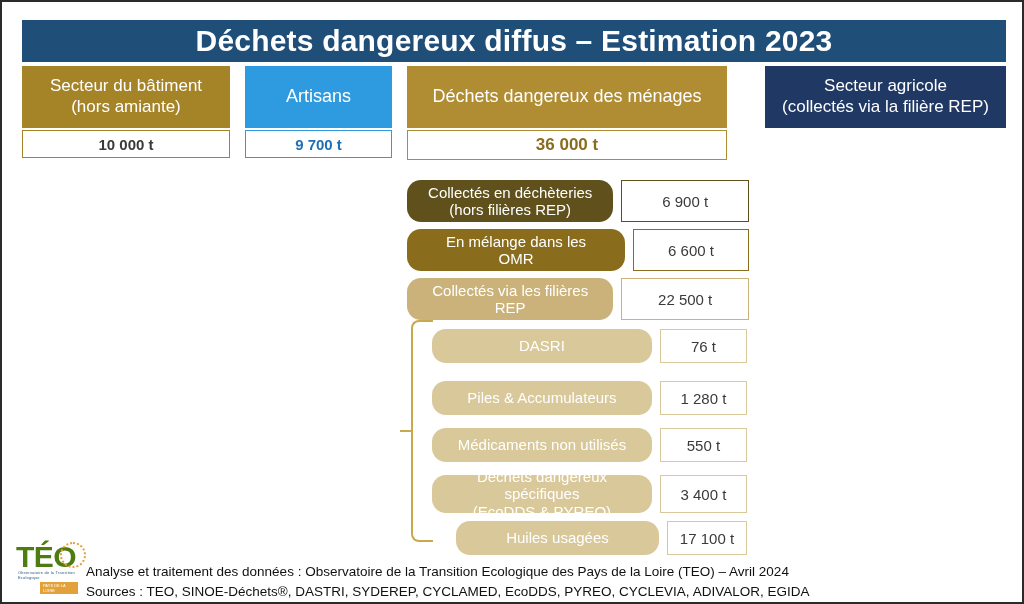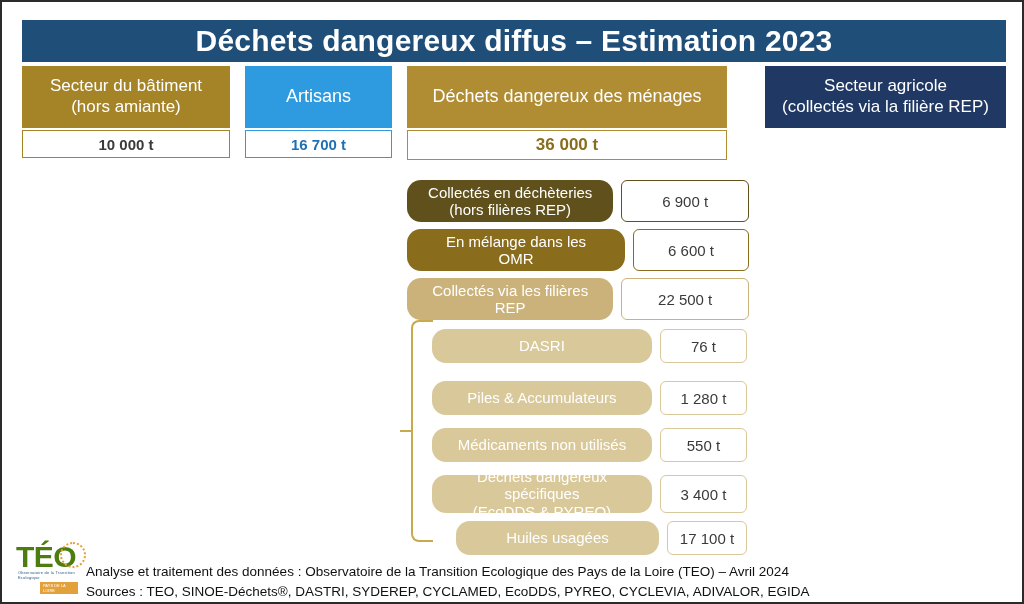--- a/index.html
+++ b/index.html
@@ -107,21 +107,20 @@
   }
   .row .value {
     box-sizing: border-box;
     background: #ffffff;
     display: flex;
     align-items: center;
     justify-content: center;
     font-size: 15px;
     color: #3a3a3a;
     margin-left: 8px;
-    border-radius: 6px;
   }
 
   
   #row-decheteries { left: 405px; top: 178px; width: 342px; height: 42px; }
   #row-decheteries .label { width: 210px; background: #60511C; }
   #row-decheteries .value { width: 130px; border: 1px solid #60511C; }
 
   #row-omr { left: 405px; top: 227px; width: 342px; height: 42px; }
   #row-omr .label { width: 243px; background: #8A6D1C; }
   #row-omr .value { width: 130px; border: 1px solid #8A6D1C; }
@@ -235,21 +234,21 @@
         <span>(hors amiante)</span>
       </span>
     </div>
     <div class="top-value">10 000 t</div>
   </div>
 
   <div class="top-box" id="box-artisans">
     <div class="top-head">
       <span>Artisans</span>
     </div>
-    <div class="top-value">16 700 t</div>
+    <div class="top-value">9 700 t</div>
   </div>
 
   <div class="top-box" id="box-menages">
     <div class="top-head">
       <span>Déchets dangereux des ménages</span>
     </div>
     <div class="top-value">36 000 t</div>
   </div>
 
   <div class="top-box" id="box-agricole">

